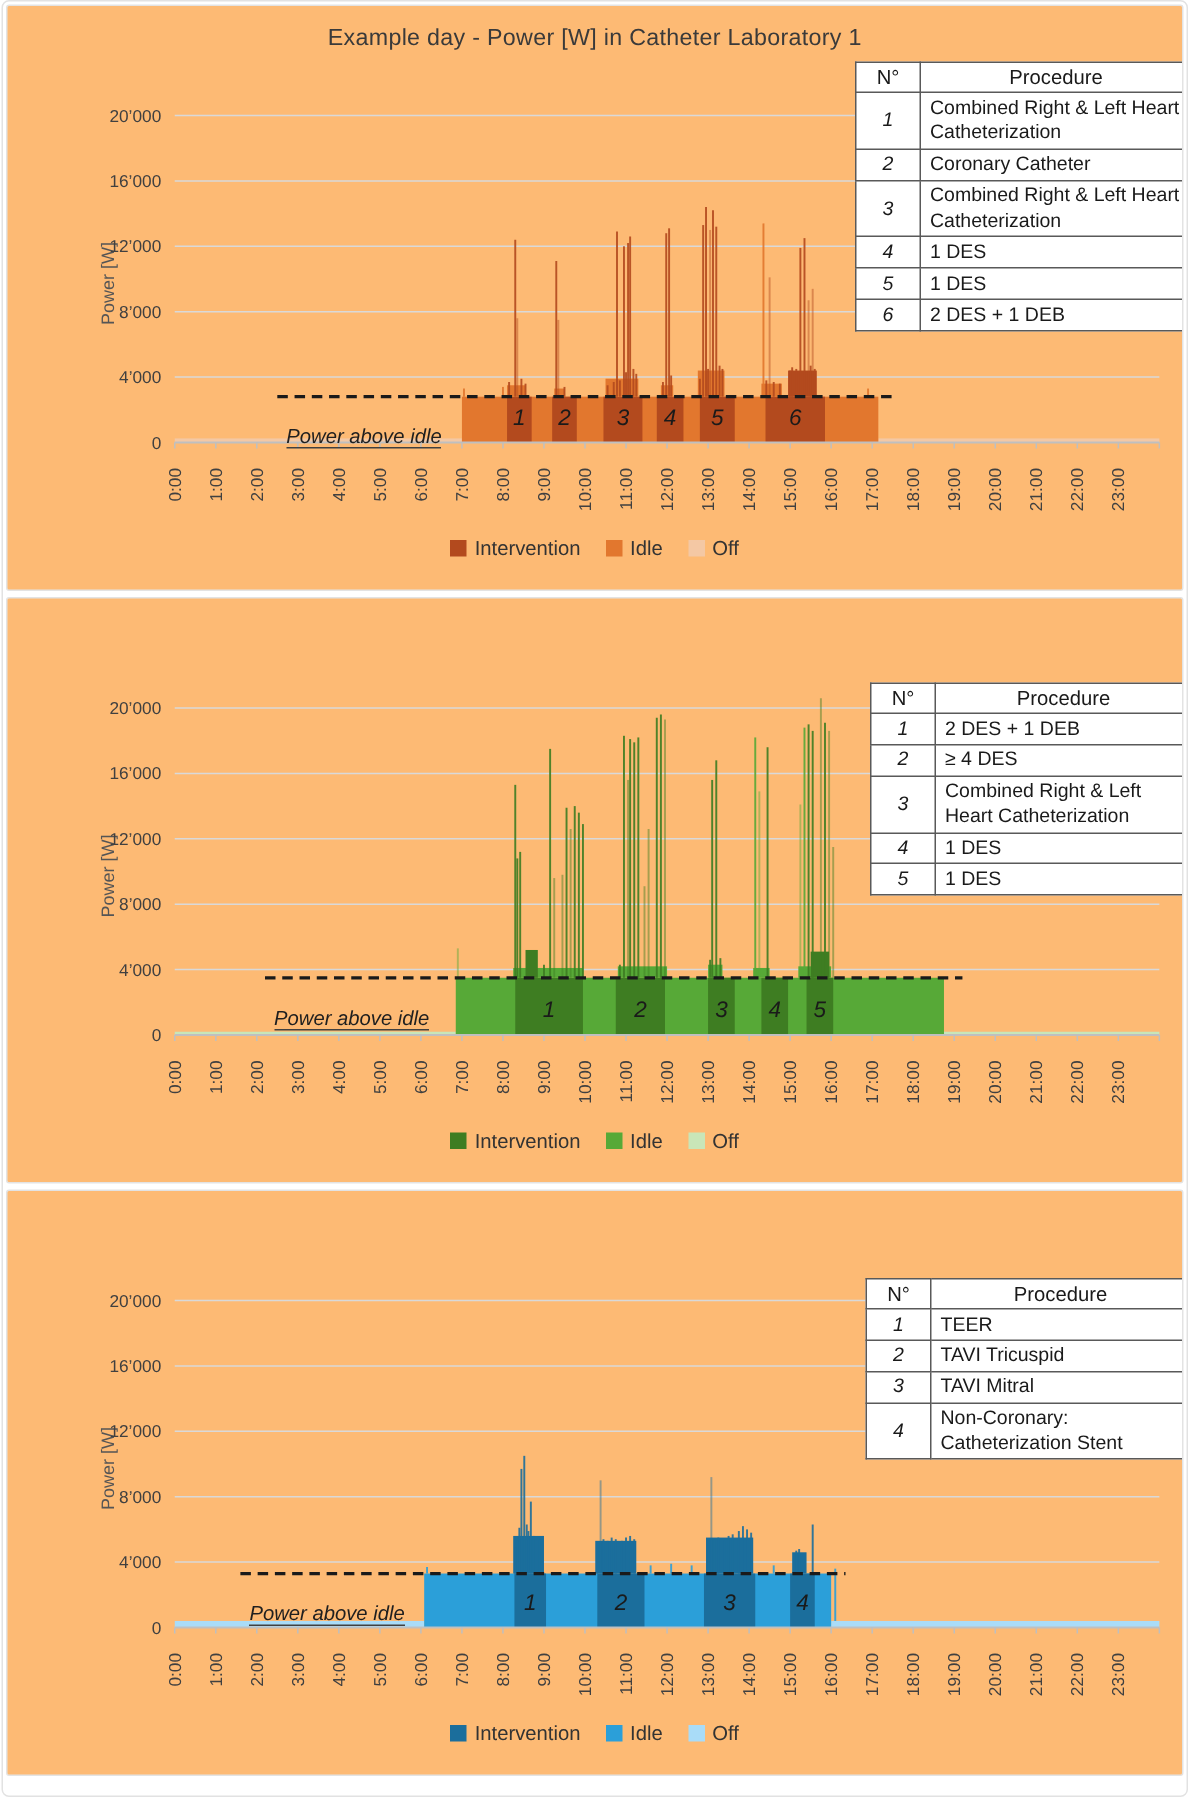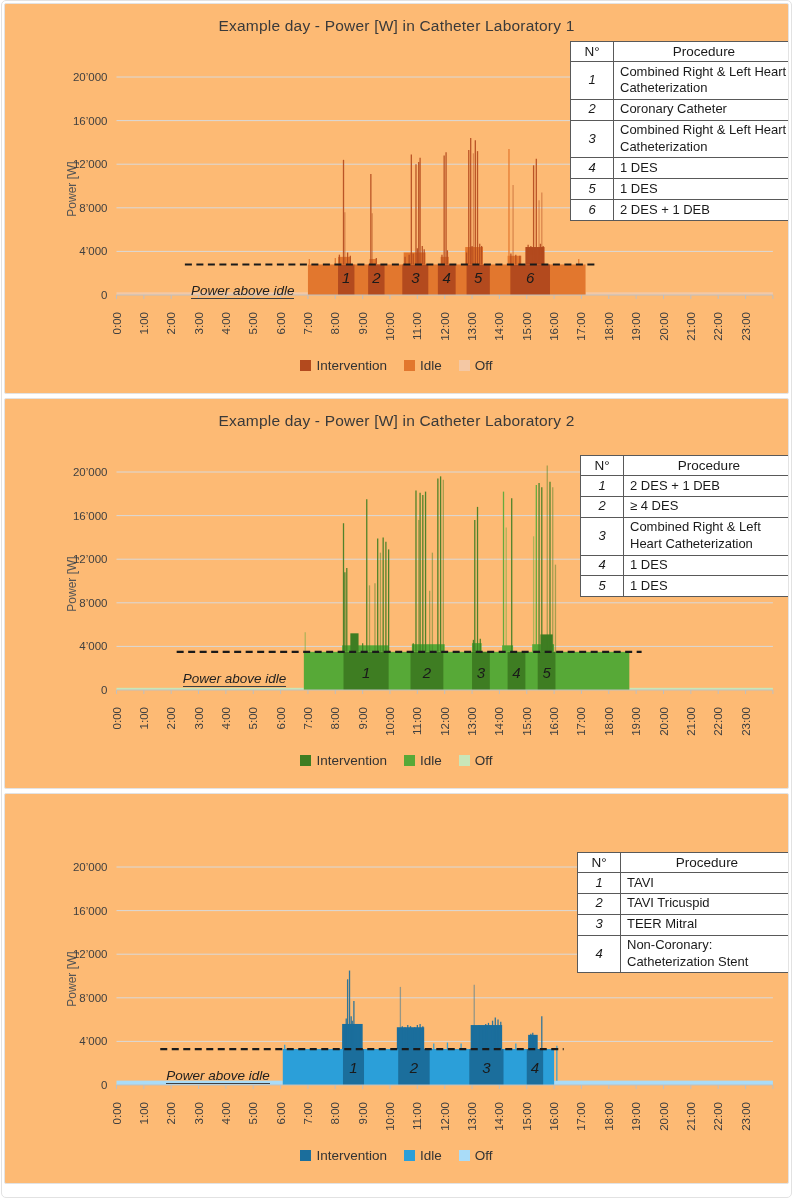--- a/index.html
+++ b/index.html
@@ -220,21 +220,20 @@
           <span>Idle</span>
         </span>
         <span class="legend-item">
           <span class="sw" style="background: rgb(244, 200, 164);"></span>
           <span>Off</span>
         </span>
       </div>
   </section>
 
   <section class="panel p2">
-    <div class="chart-title">Example day - Power [W] in Catheter Laboratory 2</div>
     <div class="ylabel">Power [W]</div>
     <svg class="plot" width="785" height="345" viewBox="0 0 785 345">
         <g>
           <line x1="111.5" x2="767.9000000000001" y1="247.4" y2="247.4" stroke="#d9d9d9" stroke-width="1"></line>
           <line x1="111.5" x2="767.9000000000001" y1="203.8" y2="203.8" stroke="#d9d9d9" stroke-width="1"></line>
           <line x1="111.5" x2="767.9000000000001" y1="160.2" y2="160.2" stroke="#d9d9d9" stroke-width="1"></line>
           <line x1="111.5" x2="767.9000000000001" y1="116.6" y2="116.6" stroke="#d9d9d9" stroke-width="1"></line>
           <line x1="111.5" x2="767.9000000000001" y1="73" y2="73" stroke="#d9d9d9" stroke-width="1"></line>
         </g>
         <g>
@@ -544,29 +543,29 @@
     <table class="proc-table">
       <thead>
         <tr>
           <th class="num-h">N°</th>
           <th>Procedure</th>
         </tr>
       </thead>
       <tbody>
           <tr>
             <td class="num">1</td>
-            <td class="proc">TAVI</td>
+            <td class="proc">TEER</td>
           </tr>
           <tr>
             <td class="num">2</td>
             <td class="proc">TAVI Tricuspid</td>
           </tr>
           <tr>
             <td class="num">3</td>
-            <td class="proc">TEER Mitral</td>
+            <td class="proc">TAVI Mitral</td>
           </tr>
           <tr>
             <td class="num">4</td>
             <td class="proc">Non-Coronary: Catheterization Stent</td>
           </tr>
         </tbody>
     </table>
     <div class="legend">
         <span class="legend-item">
           <span class="sw" style="background: rgb(27, 110, 156);"></span>

